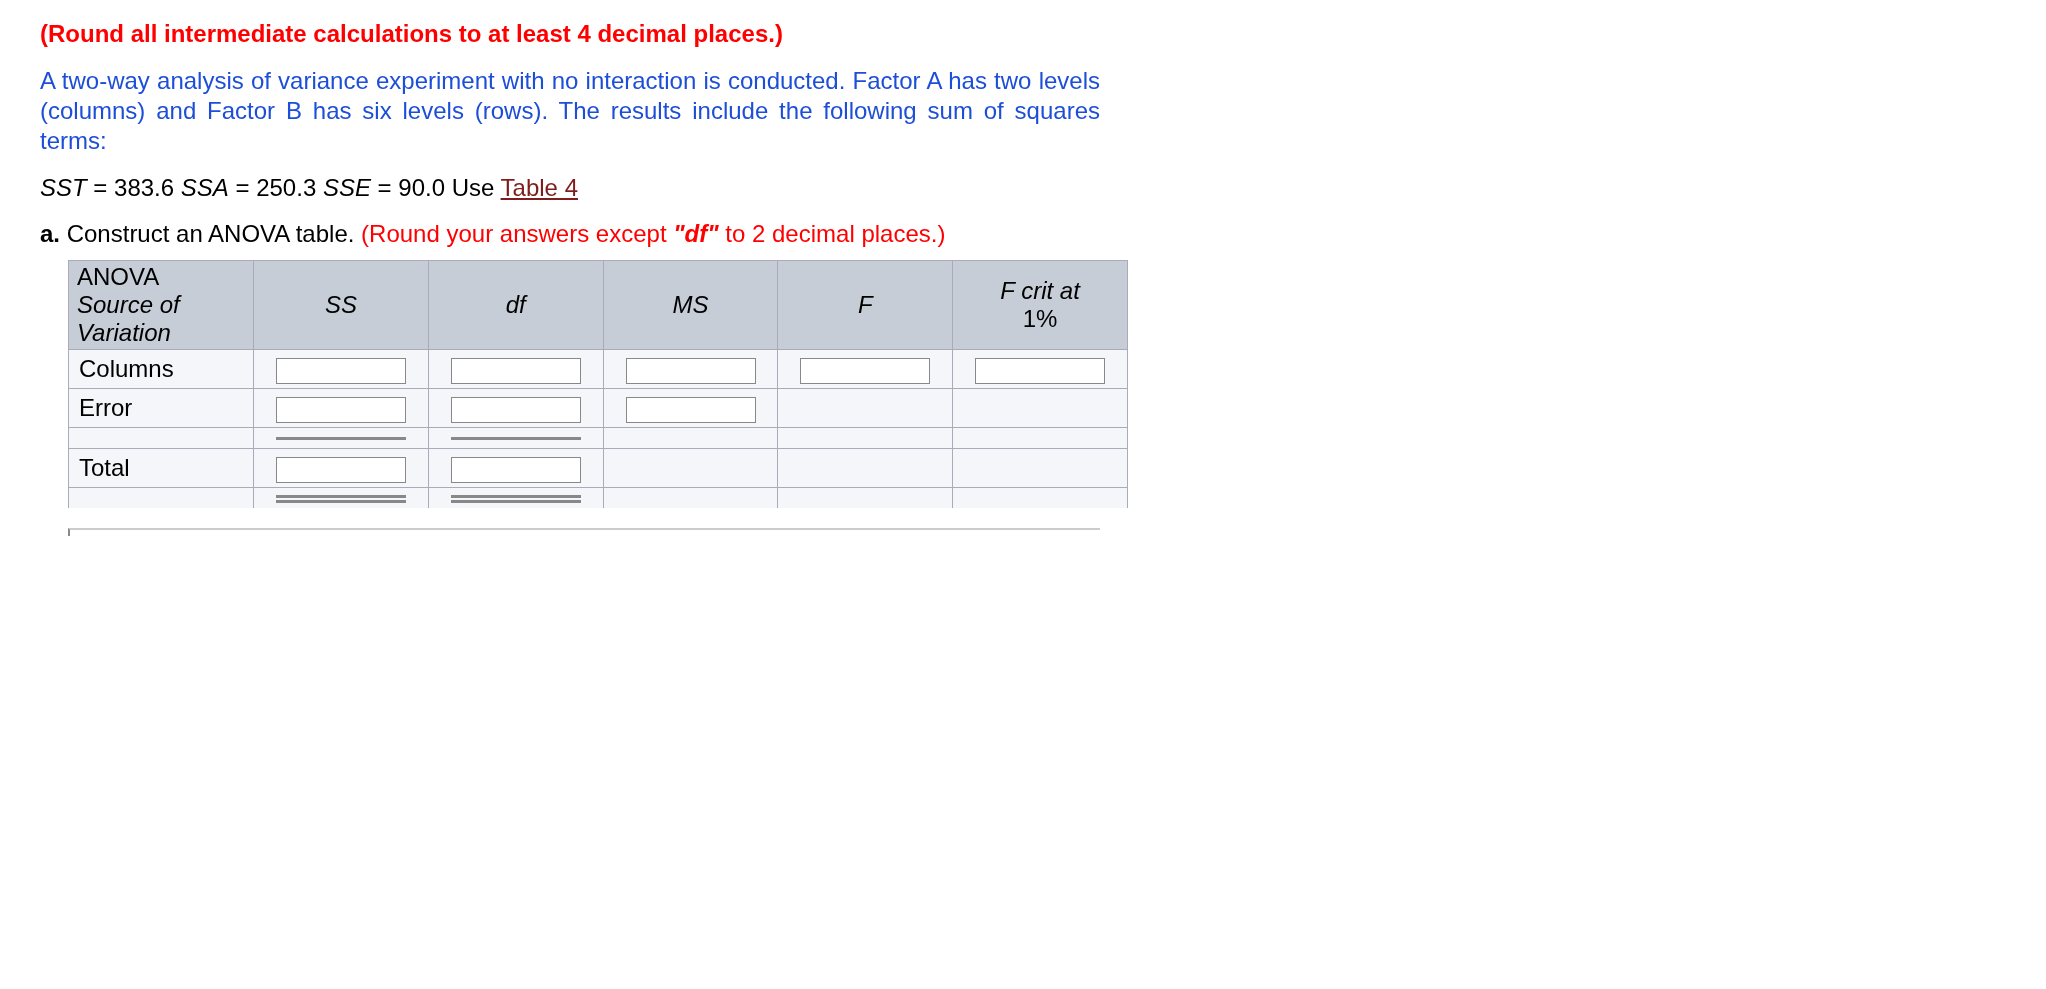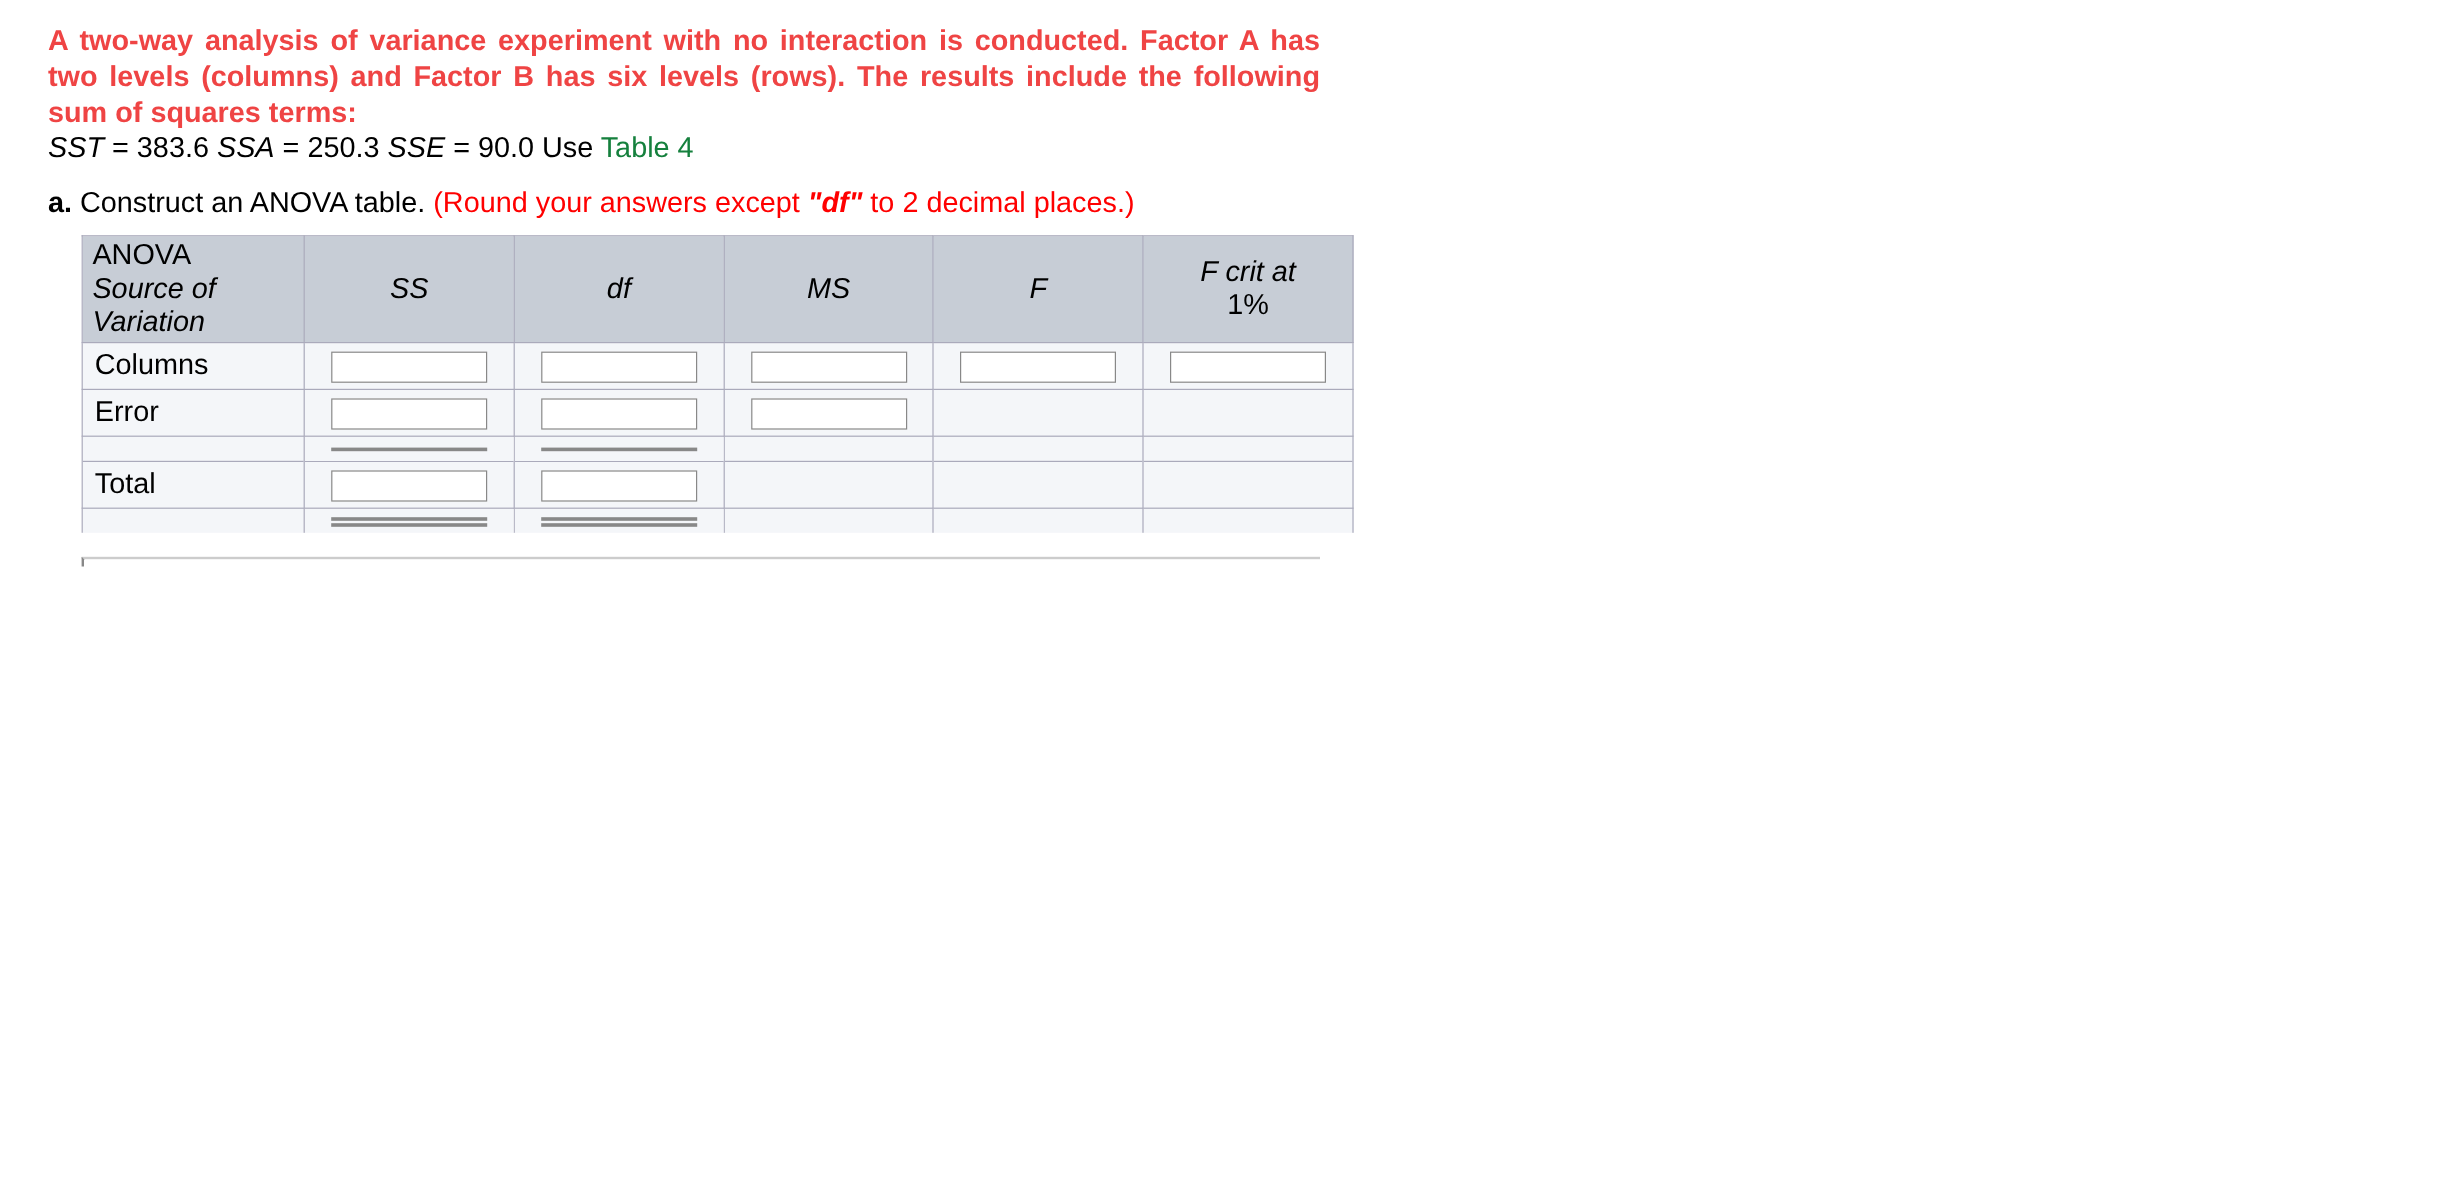--- a/index.html
+++ b/index.html
@@ -12,33 +12,34 @@
   }
   .content {
     max-width: 1060px;
   }
   .instruction-red {
     color: #ff0000;
     font-weight: bold;
     margin-bottom: 18px;
   }
   .paragraph {
-    color: #ef4444;
+    color: #1d4ed8;
     text-align: justify;
+    margin-bottom: 18px;
     line-height: 1.25;
-    font-weight: bold;
   }
   .formula-line {
     margin-bottom: 18px;
   }
   .formula-line .italic {
     font-style: italic;
   }
   .link {
-    color: #15803d;
+    color: #7f1d1d;
+    text-decoration: underline;
     cursor: pointer;
   }
   .part-a {
     margin-bottom: 12px;
     text-align: justify;
   }
   .part-a .label {
     font-weight: bold;
   }
   .part-a .red {
@@ -137,20 +138,21 @@
     border-top: 2px solid #ccc;
     border-left: 2px solid #888;
     width: 1030px;
   }
 </style>
 </head>
 <body>
 
 <div class="content">
 
+  <div class="instruction-red">(Round all intermediate calculations to at least 4 decimal places.)</div>
 
   <div class="paragraph">A two-way analysis of variance experiment with no interaction is conducted. Factor A has two levels (columns) and Factor B has six levels (rows). The results include the following sum of squares terms:</div>
 
   <div class="formula-line">
     <span class="italic">SST</span>
     <span>= 383.6</span>
     <span class="italic">SSA</span>
     <span>= 250.3</span>
     <span class="italic">SSE</span>
     <span>= 90.0 Use </span><a class="link">Table 4</a>

